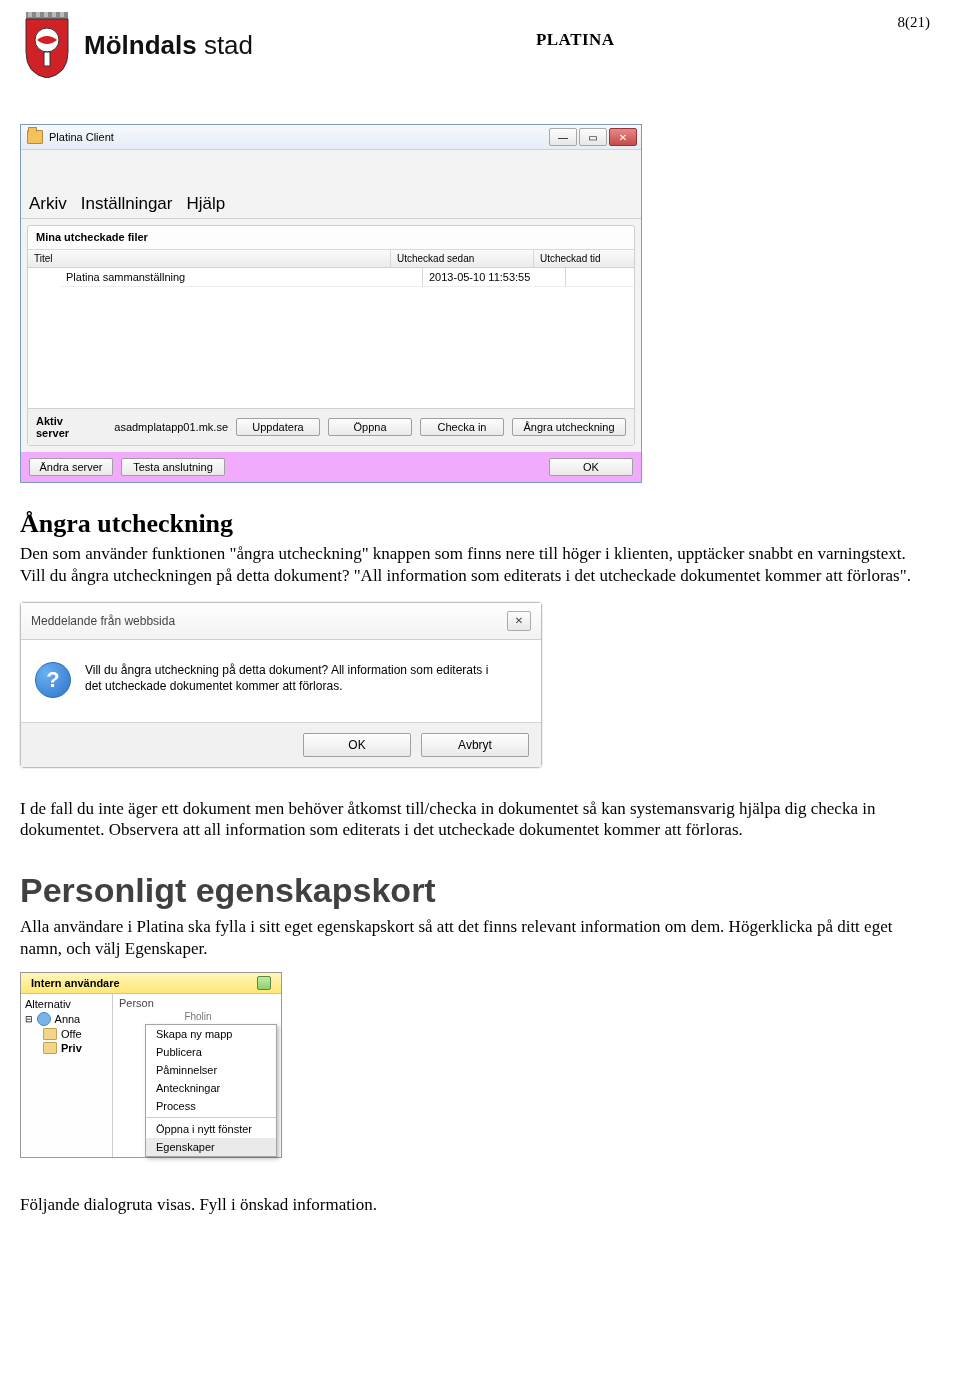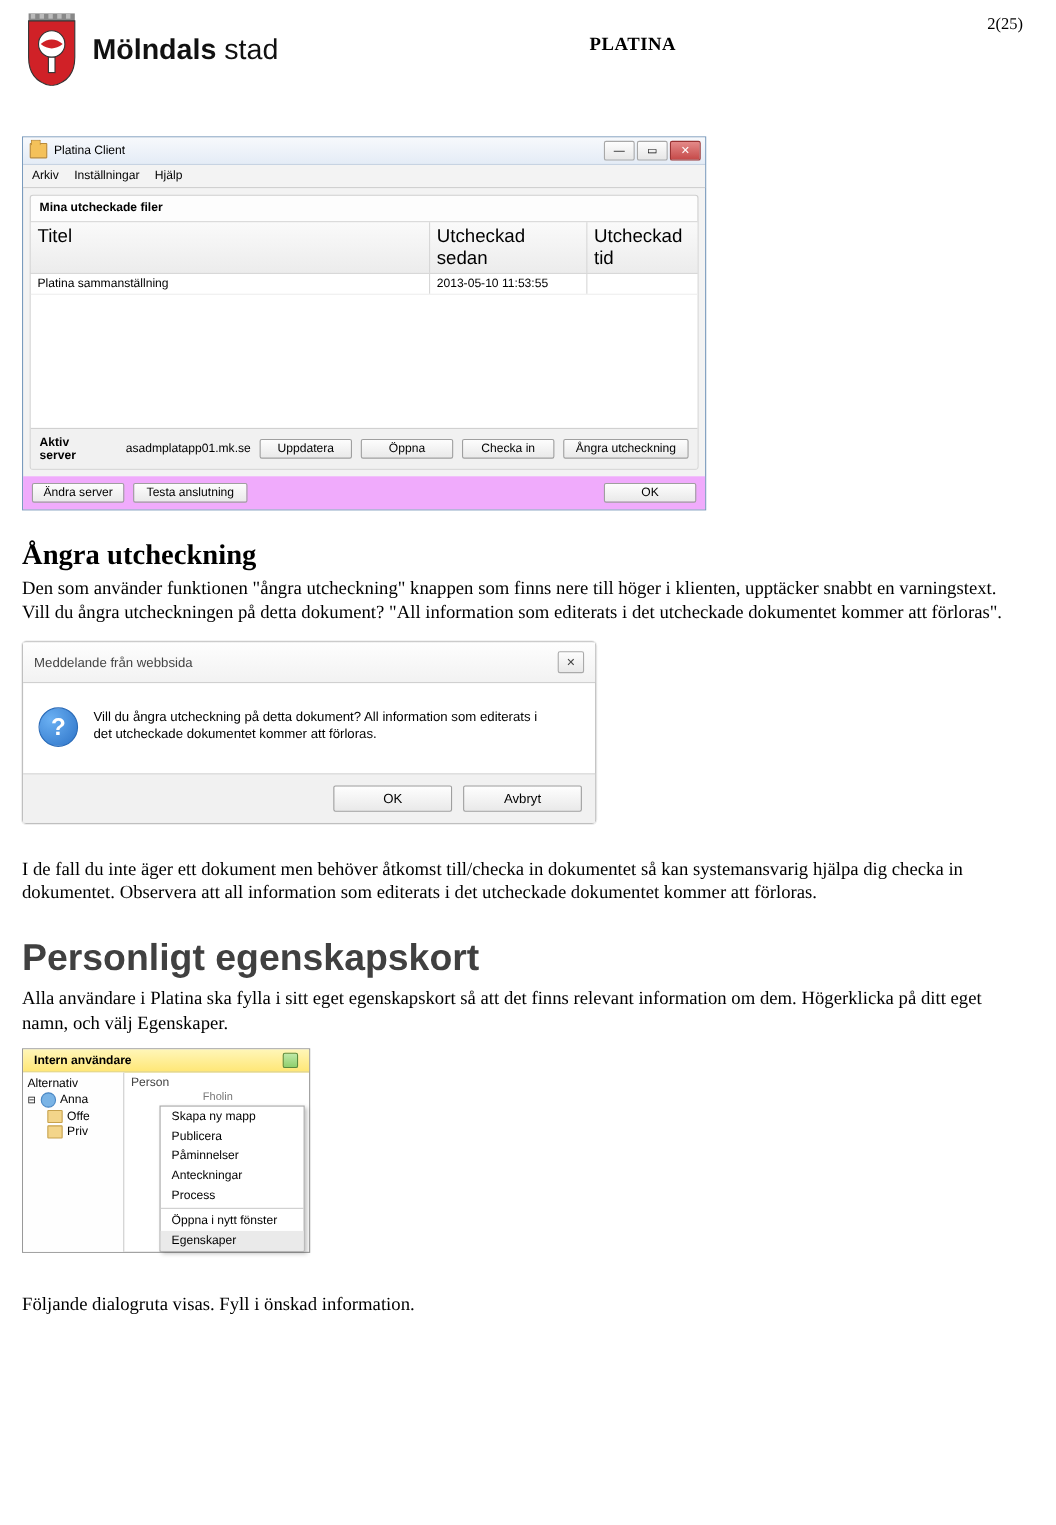--- a/index.html
+++ b/index.html
@@ -87,47 +87,49 @@
     border-radius:2px;
     display:flex; align-items:center; justify-content:center;
     font-size:10px;
   }
   .win-btn.close { background:linear-gradient(#e48a89,#c64a49); color:#fff; border-color:#933; }
   .menubar {
     display:flex; gap:14px;
     padding: 4px 8px;
     background:#f3f3f3;
     border-bottom:1px solid #d0d0d0;
-    font-size:11px;
+    font-size:17px;
+    margin-top:40px;
   }
   .panel {
     margin: 6px;
     border:1px solid #cfcfcf;
     background:#fdfdfd;
     border-radius:3px;
   }
   .panel-title {
     font-weight:700;
     padding: 5px 8px 6px 8px;
     font-size:11px;
   }
   .grid-head {
     display:flex;
     background:linear-gradient(#fafafa,#ececec);
     border-top:1px solid #d7d7d7;
     border-bottom:1px solid #d0d0d0;
-    font-size:17px;
+    font-size:10px;
   }
   .col1{width:350px; padding:3px 6px; border-right:1px solid #d7d7d7;}
   .col2{width:130px; padding:3px 6px; border-right:1px solid #d7d7d7;}
   .col3{flex:1; padding:3px 6px;}
   .grid-row {
     display:flex;
     font-size:11px;
     border-bottom:1px solid #eee;
+    margin-left:32px;
   }
   .grid-body { min-height:140px; background:#fff; }
   .panel-footer {
     display:flex;
     align-items:center;
     gap:8px;
     padding:6px 8px;
     background:#f1f1f1;
     border-top:1px solid #d0d0d0;
   }
@@ -281,21 +283,21 @@
         <path d="M6 7 H48 V40 Q48 62 27 66 Q6 62 6 40 Z" fill="#d02127" stroke="#333" stroke-width="1"></path>
         <circle cx="27" cy="28" r="12" fill="#fff" stroke="#333"></circle>
         <path d="M17 28 Q27 20 37 28 Q27 36 17 28 Z" fill="#d02127"></path>
         <rect x="24" y="40" width="6" height="14" fill="#fff" stroke="#333"></rect>
       </svg>
       <div class="logo-text">
         <span class="bold">Mölndals</span><span> stad</span>
       </div>
     </div>
     <div class="center-title">PLATINA</div>
-    <div class="page-num">2(25)</div>
+    <div class="page-num">8(21)</div>
   </div>
 
   <div class="app-window">
     <div class="titlebar">
       <div class="left">
         <span class="folder-icon"></span>
         <span>Platina Client</span>
       </div>
       <div class="win-controls">
         <div class="win-btn">—</div>
@@ -375,21 +377,21 @@
           </div>
         <div class="tree-row">
           <span style="font-size:9px;">⊟</span>
           <span class="user-ic"></span>
           <span>Anna</span>
         </div>
         <div class="tree-row" style="padding-left:18px;">
           <span class="t-icon"></span>
           <span>Offe</span>
         </div>
-        <div class="tree-row" style="padding-left:18px;">
+        <div class="tree-row" style="padding-left:18px;font-weight:bold;">
           <span class="t-icon"></span>
           <span>Priv</span>
         </div>
       </div>
       <div class="ctx-right">
         <div class="ctx-head">Person</div>
         <div style="font-size:10px;color:#777;text-align:center;">Fholin</div>
         <div class="ctx-menu">
           <div class="ctx-item">Skapa ny mapp</div>
           <div class="ctx-item">Publicera</div>

